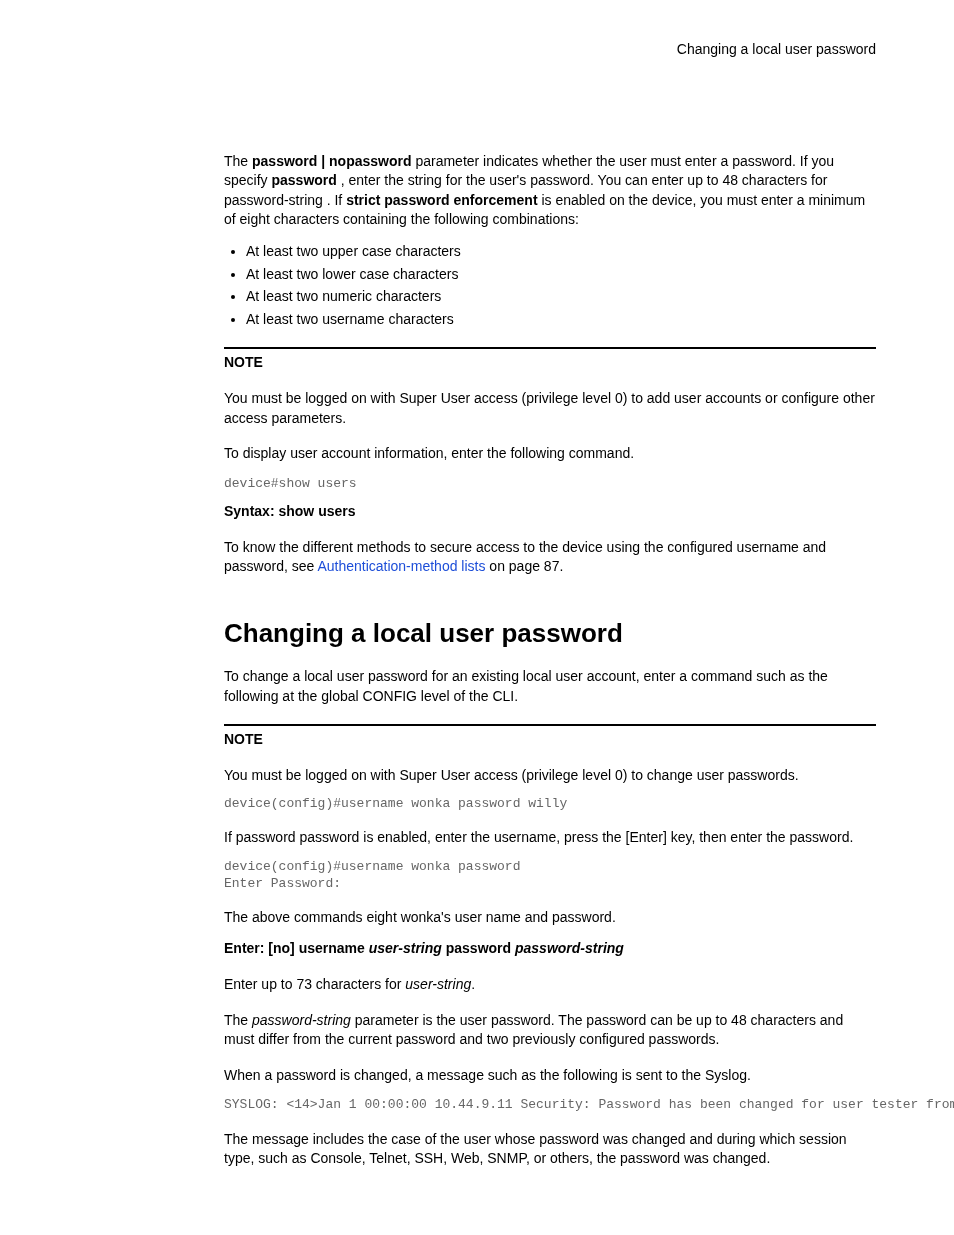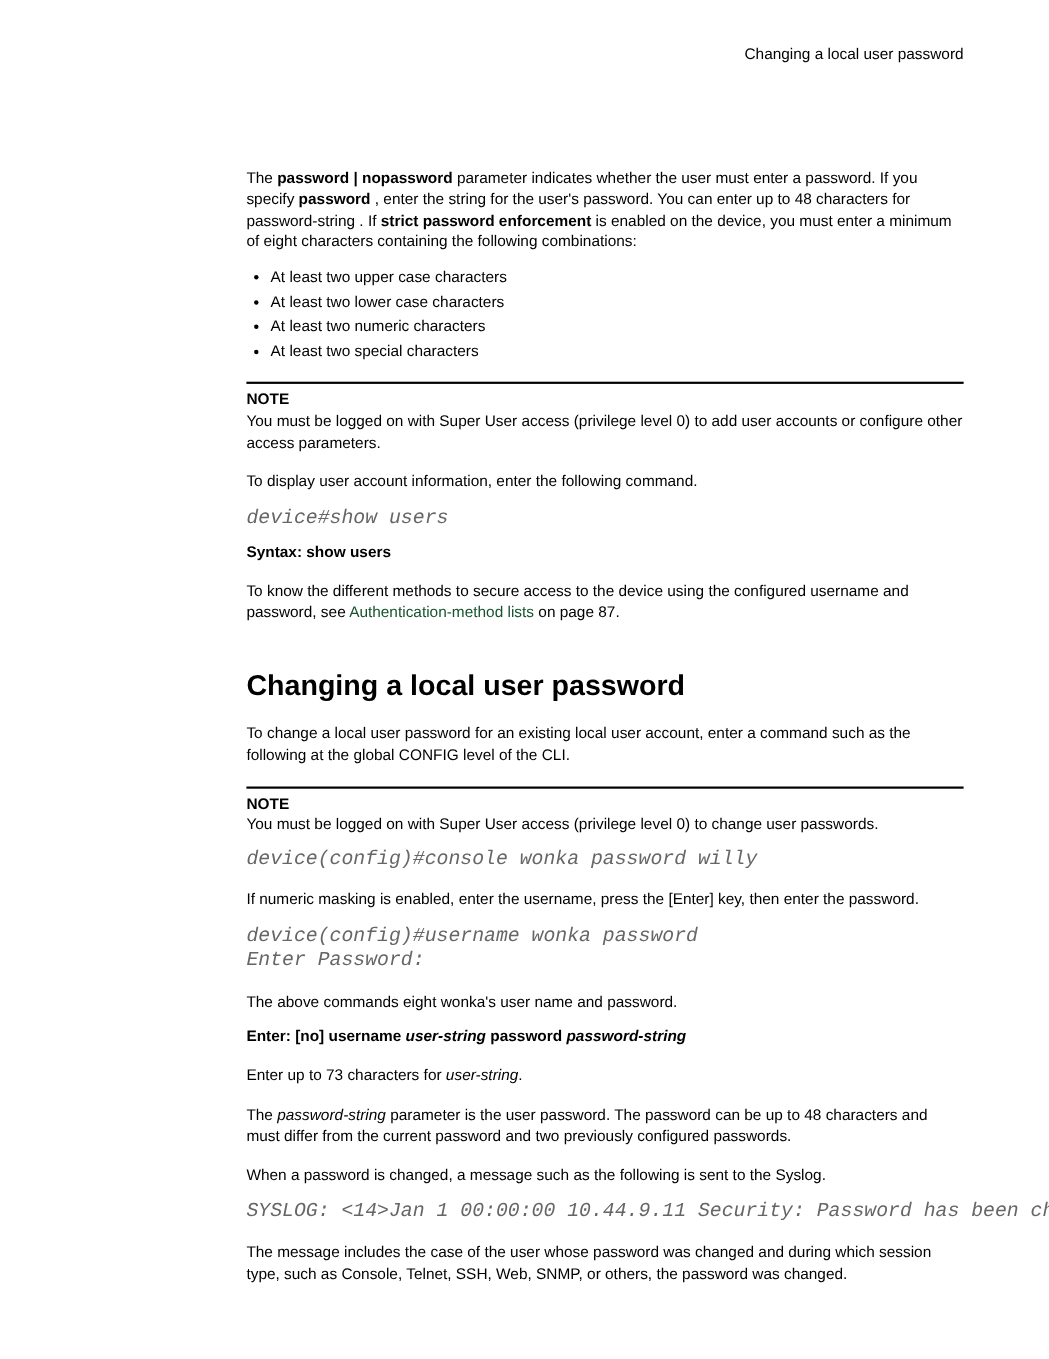--- a/index.html
+++ b/index.html
@@ -17,34 +17,33 @@
     text-align: right;
     font-size: 14px;
     margin-bottom: 92px;
   }
   p { margin: 16px 0 12px 0; }
   ul { margin: 0 0 18px 0; padding-left: 22px; }
   ul li { margin: 3px 0; list-style-type: disc; }
   .bold { font-weight: bold; }
   .note-rule { border-top: 2px solid #000; margin: 18px 0 4px 0; }
   .note-label { font-weight: bold; margin: 0; }
-  .note-text { margin: 0 0 10px 0; }
+  .note-text { margin: 16px 0 10px 0; }
   .code {
     font-family: "Courier New", monospace;
-    font-size: 18px;
+    font-size: 13px;
     color: #666;
     white-space: pre;
     margin: 10px 0 10px 0;
     line-height: 1.25;
-    font-style: italic;
   }
   .syntax { font-weight: bold; margin: 8px 0 10px 0; }
   .syntax .ital { font-style: italic; font-weight: bold; }
   .ital-normal { font-style: italic; }
-  a.link { color: #14532d; text-decoration: none; }
+  a.link { color: #1d4ed8; text-decoration: none; }
   h1 {
     font-family: Arial, Helvetica, sans-serif;
     font-size: 26px;
     font-weight: bold;
     margin: 38px 0 16px 0;
   }
   .footer {
     display: flex;
     justify-content: space-between;
     font-style: italic;
@@ -60,21 +59,21 @@
 <div class="header-right">Changing a local user password</div>
 
 <p>
   <span>The </span><span class="bold">password | nopassword</span><span> parameter indicates whether the user must enter a password. If you specify </span><span class="bold">password</span><span> , enter the string for the user's password. You can enter up to 48 characters for password-string . If </span><span class="bold">strict password enforcement</span><span> is enabled on the device, you must enter a minimum of eight characters containing the following combinations:</span>
 </p>
 
 <ul>
   <li>At least two upper case characters</li>
   <li>At least two lower case characters</li>
   <li>At least two numeric characters</li>
-  <li>At least two special characters</li>
+  <li>At least two username characters</li>
 </ul>
 
 <div class="note-rule"></div>
 <p class="note-label">NOTE</p>
 <p class="note-text">You must be logged on with Super User access (privilege level 0) to add user accounts or configure other access parameters.</p>
 
 <p>To display user account information, enter the following command.</p>
 
 <div class="code">device#show users</div>
 
@@ -85,23 +84,23 @@
 </p>
 
 <h1>Changing a local user password</h1>
 
 <p>To change a local user password for an existing local user account, enter a command such as the following at the global CONFIG level of the CLI.</p>
 
 <div class="note-rule"></div>
 <p class="note-label">NOTE</p>
 <p class="note-text">You must be logged on with Super User access (privilege level 0) to change user passwords.</p>
 
-<div class="code">device(config)#console wonka password willy</div>
+<div class="code">device(config)#username wonka password willy</div>
 
-<p>If numeric masking is enabled, enter the username, press the [Enter] key, then enter the password.</p>
+<p>If password password is enabled, enter the username, press the [Enter] key, then enter the password.</p>
 
 <div class="code">device(config)#username wonka password
 Enter Password:</div>
 
 <p>The above commands eight wonka's user name and password.</p>
 
 <p class="syntax">
   <span>Enter: [no] username </span><span class="ital">user-string</span><span> password </span><span class="ital">password-string</span>
 </p>
 

